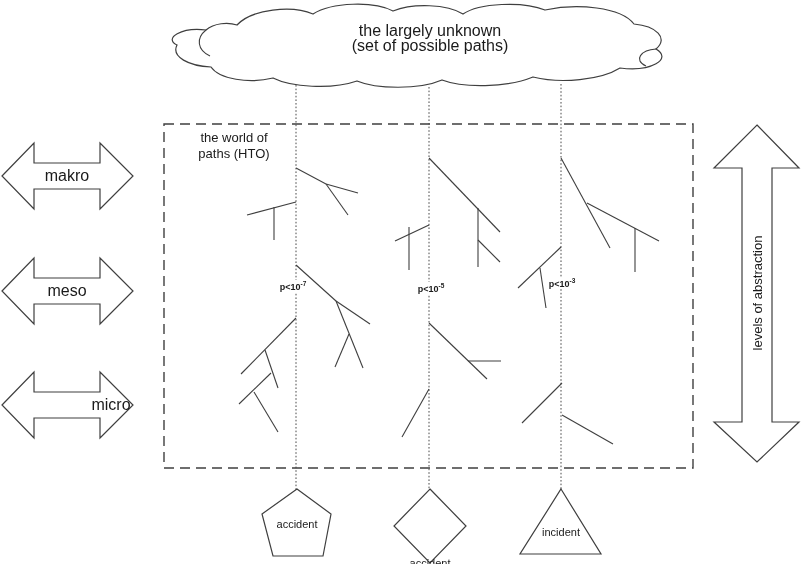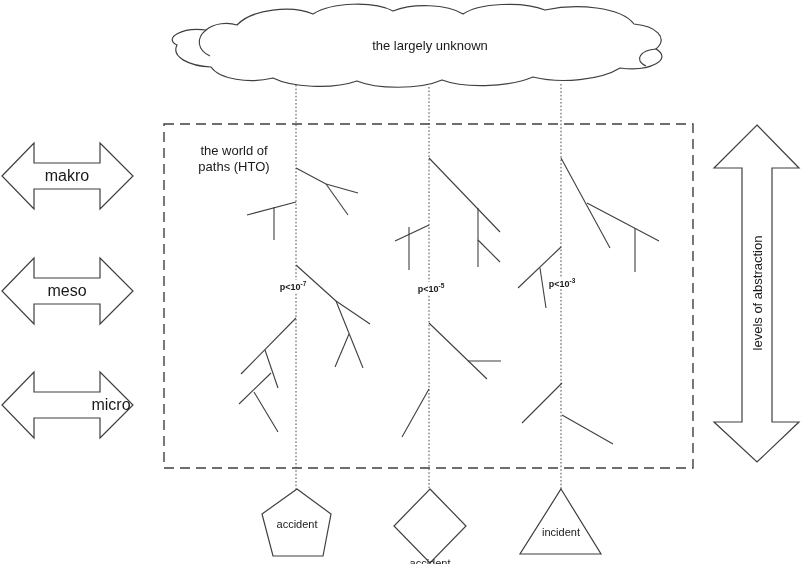--- a/index.html
+++ b/index.html
@@ -8,22 +8,22 @@
           font-family:"Liberation Sans",sans-serif;color:var(--text);overflow:hidden;}
   svg.art{position:absolute;left:0;top:0;}
   .outline{fill:#ffffff;stroke:var(--stroke);stroke-width:1.2;}
   .curl{fill:none;stroke:var(--stroke);stroke-width:1.1;}
   .dashed-box{fill:none;stroke:var(--stroke);stroke-width:1.4;stroke-dasharray:10 6;}
   .dotted-path{stroke:#4a4a4a;stroke-width:1;stroke-dasharray:1.6 2;}
   .branch{stroke:var(--stroke);stroke-width:1.1;}
   .arrow-shape{fill:#ffffff;stroke:var(--stroke);stroke-width:1.2;}
   .outcome-shape{fill:#ffffff;stroke:var(--stroke);stroke-width:1.2;}
   .lbl{position:absolute;text-align:center;}
-  .cloud-label{left:310px;top:38px;width:240px;font-size:13px;line-height:15px;}
-  .box-label{left:177px;top:143px;width:114px;font-size:13px;line-height:16px;}
+  .cloud-label{left:310px;top:23px;width:240px;font-size:16px;line-height:15px;}
+  .box-label{left:177px;top:130px;width:114px;font-size:13px;line-height:16px;}
   .arrow-label{white-space:nowrap;transform:translate(-50%,-50%);font-size:16px;}
   .arrow-label.a1{left:67px;top:176px;}
   .arrow-label.a2{left:67px;top:291px;text-align:right;}
   .arrow-label.a3{left:67px;top:405px;margin-left:44px;}
   .right-arrow-label{left:757px;top:293px;transform:translate(-50%,-50%) rotate(-90deg);
                      font-size:13px;white-space:nowrap;}
   .plabel{transform:translate(-50%,-50%);font-size:9px;font-weight:bold;
           background:#fff;padding:0 1px;white-space:nowrap;}
   .plabel sup{font-size:6.5px;}
   .plabel.p1{left:293px;top:286px;}
@@ -105,20 +105,21 @@
 
     <polygon class="arrow-shape" points="757,125 799,168 772,168 772,422 799,422 757,462 714,422 742,422 742,168 714,168"></polygon>
 
     <polygon class="outcome-shape" points="297,489 331,514 323,556 273,556 262,514"></polygon>
     <polygon class="outcome-shape" points="430,489 466,526 430,563 394,526"></polygon>
     <polygon class="outcome-shape" points="561,489 601,554 520,554"></polygon>
   </svg>
 
   <div class="lbl cloud-label">
     <div>the largely unknown</div>
+    <div>(set of possible paths)</div>
   </div>
 
   <div class="lbl box-label">
     <div>the world of</div>
     <div>paths (HTO)</div>
   </div>
 
   <div class="lbl arrow-label a1">makro</div>
   <div class="lbl arrow-label a2">meso</div>
   <div class="lbl arrow-label a3">micro</div>

